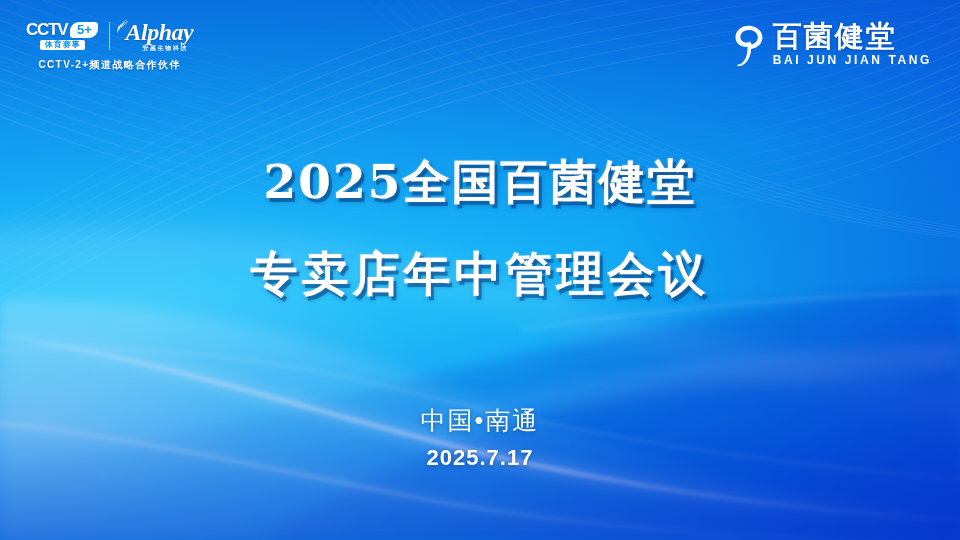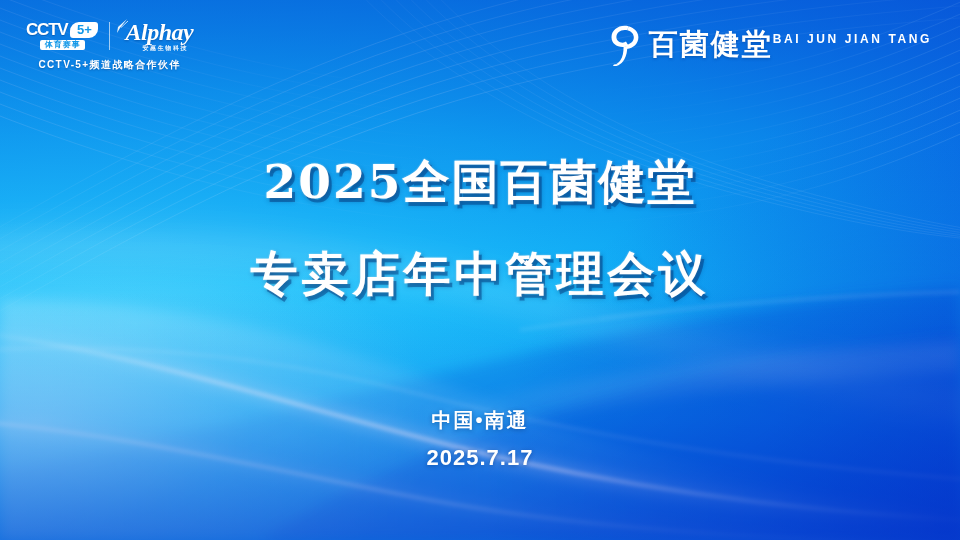--- a/index.html
+++ b/index.html
@@ -163,21 +163,21 @@
     align-items: center;
     gap: 7px;
   }
   #bjjt-mark {
     width: 38px;
     height: 44px;
     flex: none;
   }
   .bjjt-text {
     display: flex;
-    flex-direction: row;
+    flex-direction: column;
     line-height: 1;
   }
   #bjjt-cn {
     color: #ffffff;
     font-size: 29px;
     font-weight: bold;
     letter-spacing: 2px;
     font-family: "Liberation Sans", sans-serif;
     text-shadow: 0 1px 3px rgba(0,40,110,0.4);
   }
@@ -218,22 +218,22 @@
   
   #footer-block {
     position: absolute;
     left: 0;
     right: 0;
     top: 405px;
     text-align: center;
   }
   #footer-place {
     color: #ffffff;
-    font-size: 20px;
-    font-weight: bold;
+    font-size: 25px;
+    font-weight: normal;
     letter-spacing: 2px;
     line-height: 30px;
     text-shadow: 0 1px 4px rgba(0,45,110,0.45);
   }
   #footer-date {
     margin-top: 9px;
     color: #ffffff;
     font-size: 22px;
     font-weight: bold;
     letter-spacing: 1px;
@@ -386,21 +386,21 @@
           <svg class="alphay-swoosh" viewBox="0 0 13 16">
             <path d="M11,1 L2,9 L1,15 L4,10 Z" fill="#ffffff" opacity="0.92"></path>
             <path d="M12,3 L5,9.5" stroke="#ffffff" stroke-width="1" opacity="0.75" fill="none"></path>
           </svg>
           <span>Alphay</span>
         </div>
         <div class="alphay-sub">安惠生物科技</div>
       </div>
 
     </div>
-    <div id="cctv-tagline">CCTV-5+频道战略合作伙伴</div>
+    <div id="cctv-tagline">CCTV-2+频道战略合作伙伴</div>
   </div>
 
   <div id="logo-right">
     <svg id="bjjt-mark" viewBox="0 0 38 44">
       <path d="M24.5,4.2 C15.5,2.2 7.5,7.5 7.5,15.2 C7.5,21.0 12.4,25.0 18.6,25.0
                C21.0,25.0 22.9,24.3 24.2,23.2 L22.0,19.6 C21.1,20.3 20.0,20.7 18.7,20.7
                C15.0,20.7 12.4,18.3 12.4,15.0 C12.4,10.4 17.4,6.8 23.4,8.3 Z" fill="#ffffff"></path>
       <path d="M23.4,8.3 C27.3,9.3 29.8,12.0 29.8,15.4 C29.8,19.2 26.8,21.8 22.6,22.7
                L22.6,27.0 C29.6,26.1 34.4,21.6 34.4,15.3 C34.4,10.3 30.6,5.9 24.5,4.2 Z" fill="#ffffff"></path>
       <path d="M19.6,24.4 C19.6,30.2 18.8,34.6 16.4,38.2 C15.2,40.0 13.8,41.2 12.4,42.0

